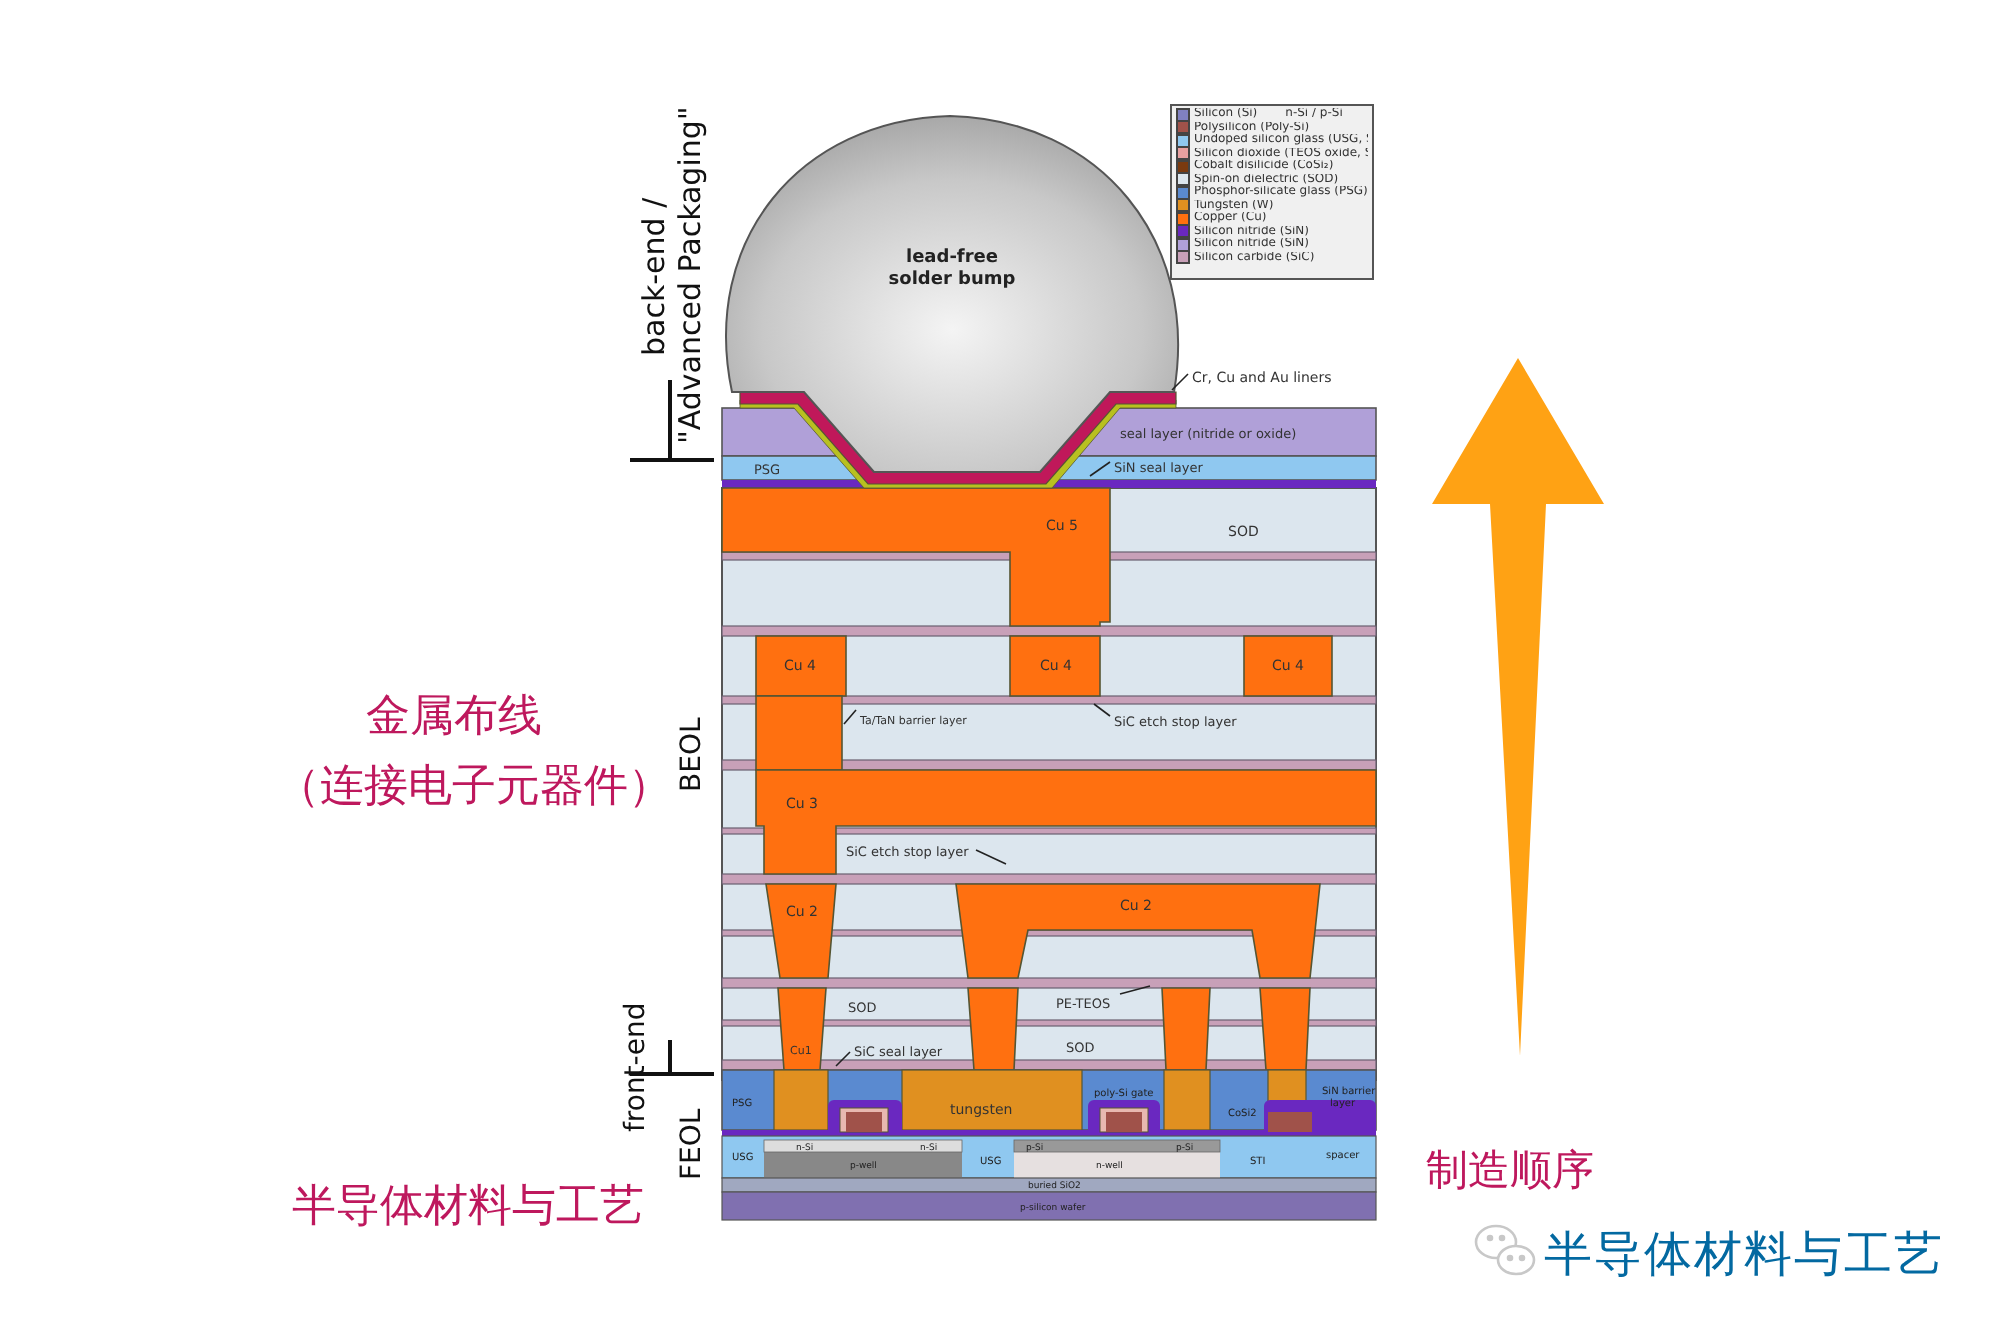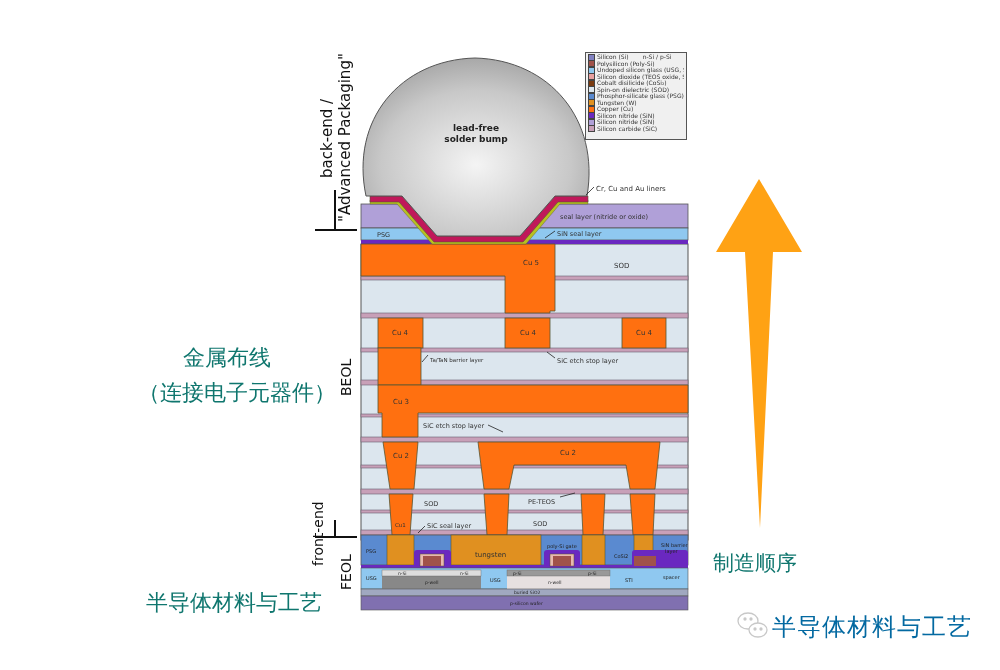--- a/index.html
+++ b/index.html
@@ -1,19 +1,19 @@
 <!DOCTYPE html>
 <html><head>
 <meta charset="utf-8">
 <style>
   html,body{margin:0;padding:0;background:#ffffff;}
   body{width:1000px;height:670px;position:relative;overflow:hidden;font-family:"DejaVu Sans","Liberation Sans",sans-serif;}
   .abs{position:absolute;}
   svg text{font-family:"DejaVu Sans","Liberation Sans",sans-serif;}
-  .cn-label{position:absolute;font-family:"DejaVu Sans","Liberation Sans",sans-serif;color:#0f766e;font-size:22px;white-space:nowrap;}
+  .cn-label{position:absolute;font-family:"DejaVu Sans","Liberation Sans",sans-serif;color:#be185d;font-size:22px;white-space:nowrap;}
   .vtext{position:absolute;font-family:"DejaVu Sans","Liberation Sans",sans-serif;color:#111;white-space:nowrap;transform-origin:left top;transform:rotate(-90deg);}
   .legend{position:absolute;left:585px;top:52px;width:102px;height:88px;border:1px solid #555;background:#f0f0f0;font-size:6px;color:#333;padding:1px 2px;box-sizing:border-box;}
   .legend-title{position:absolute;left:585px;top:41px;font-size:9px;font-weight:bold;color:#222;margin-top:17px;}
   .lg-row{display:flex;align-items:center;height:6.5px;line-height:6.5px;white-space:nowrap;overflow:hidden;}
   .sw{width:5px;height:5px;margin-right:2px;border:0.5px solid #444;flex:none;}
   .watermark{position:absolute;left:738px;top:611px;font-size:24px;color:#0369a1;white-space:nowrap;letter-spacing:1px;}
 </style>
 </head>
 <body>
 
@@ -216,14 +216,14 @@
   <g fill="none" stroke="#c8c8c8" stroke-width="1.3">
     <ellipse cx="748" cy="621" rx="10" ry="8"></ellipse>
     <ellipse cx="758" cy="630" rx="9" ry="7" fill="#fff"></ellipse>
     <circle cx="745" cy="619" r="1" fill="#c8c8c8"></circle>
     <circle cx="751" cy="619" r="1" fill="#c8c8c8"></circle>
     <circle cx="755" cy="629" r="1" fill="#c8c8c8"></circle>
     <circle cx="761" cy="629" r="1" fill="#c8c8c8"></circle>
   </g>
 </svg>
 
-<div class="cn-label" style="left:713px;top:549px;font-size:21px;">制造顺序</div>
+<div class="cn-label" style="left:713px;top:571px;font-size:21px;">制造顺序</div>
 <div class="watermark" style="left:772px;">半导体材料与工艺</div>
 
 </body></html>

